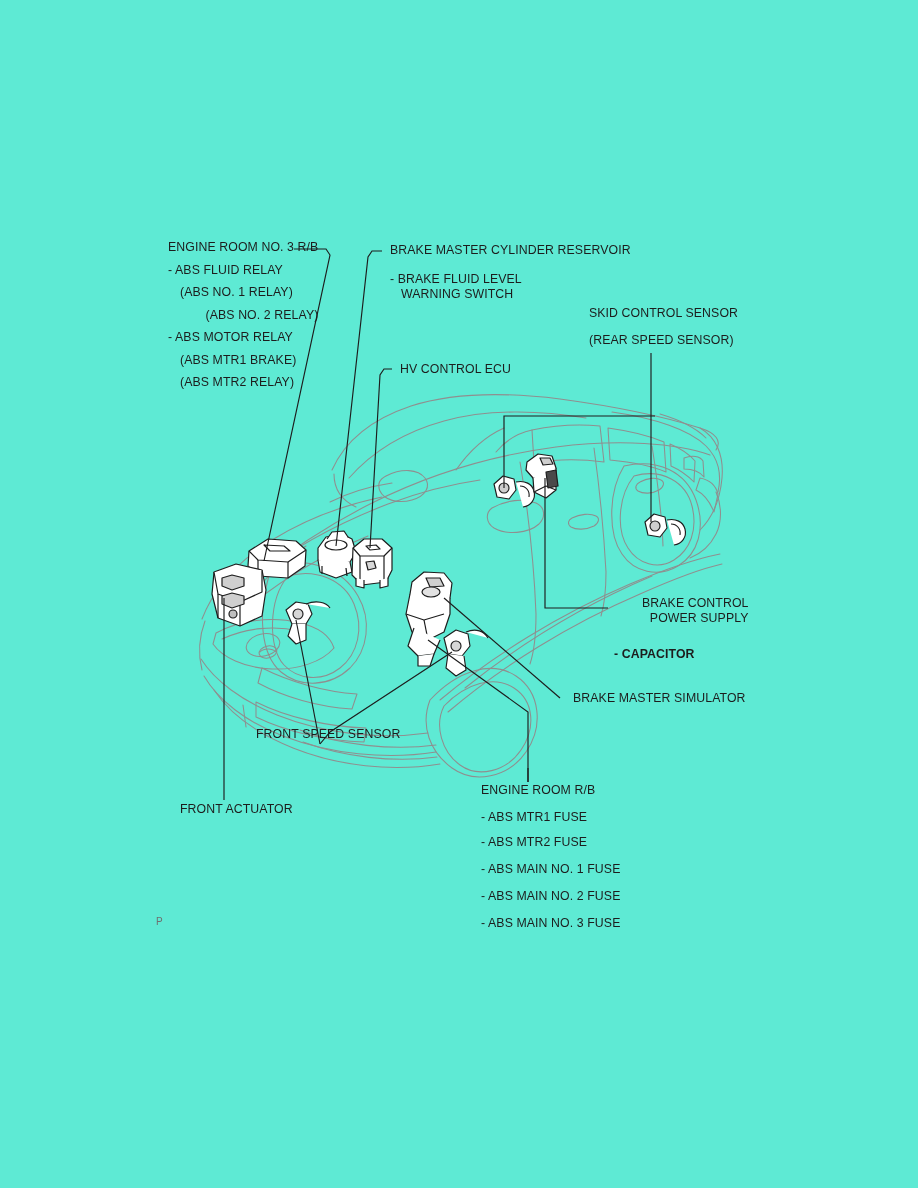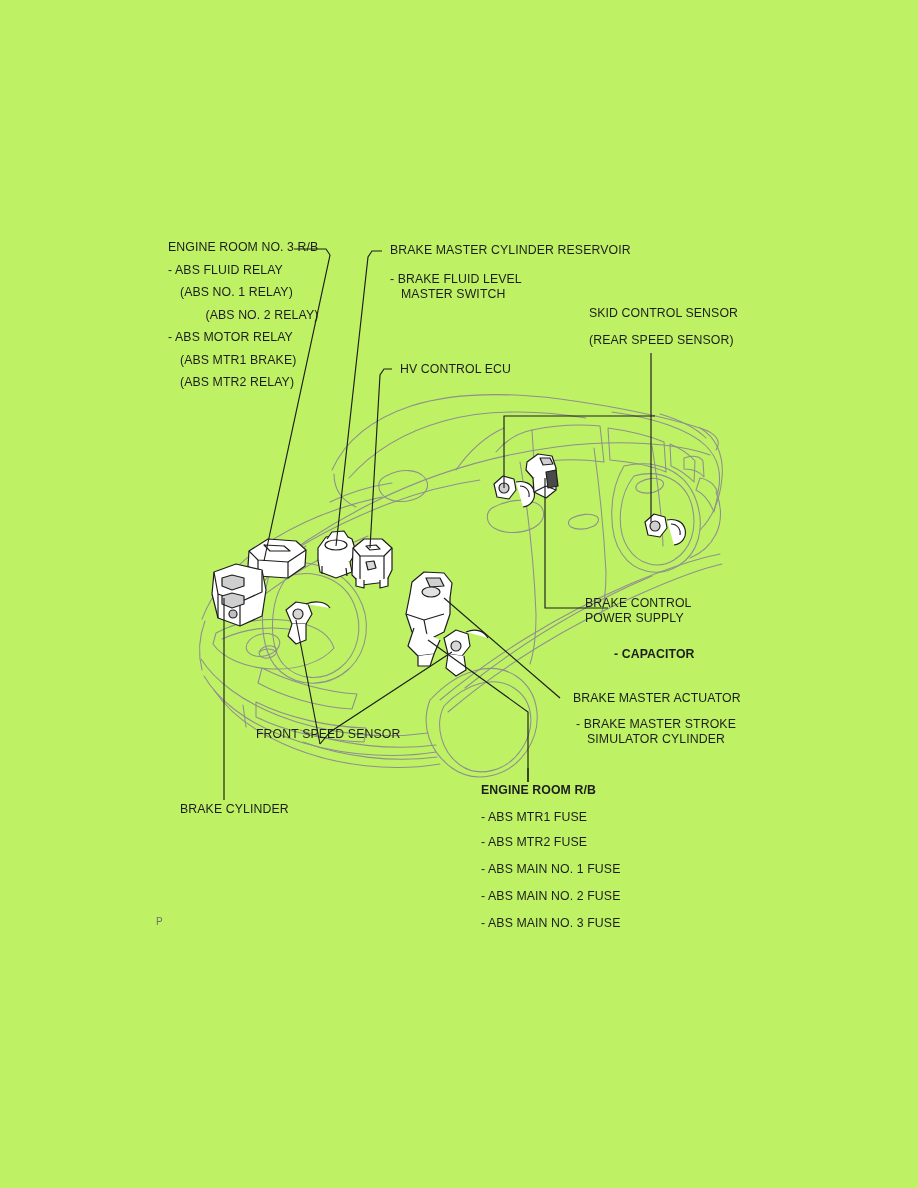--- a/index.html
+++ b/index.html
@@ -9,21 +9,21 @@
     background: #ffffff;
   }
   body {
     font-family: "Liberation Sans", sans-serif;
     color: #1a1a1a;
   }
   #page {
     position: relative;
     width: 918px;
     height: 1188px;
-    background: #bef264;
+    background: #5eead4;
     overflow: hidden;
   }
   #diagram-svg {
     position: absolute;
     left: 0;
     top: 0;
     width: 918px;
     height: 1188px;
   }
   .lbl {
@@ -289,58 +289,54 @@
     <span class="lbl" style="padding-left:12px;">(ABS NO. 1 RELAY)</span>
     <span class="lbl" style="padding-left:12px;text-align:right;">(ABS NO. 2 RELAY)</span>
     <span class="lbl">- ABS MOTOR RELAY</span>
     <span class="lbl" style="padding-left:12px;">(ABS MTR1 BRAKE)</span>
     <span class="lbl" style="padding-left:12px;">(ABS MTR2 RELAY)</span>
   </div>
 
   <div class="lbl-group" style="left:390px; top:244px;">
     <span class="lbl">BRAKE MASTER CYLINDER RESERVOIR</span>
     <span class="lbl tight" style="margin-top:16px;">- BRAKE FLUID LEVEL</span>
-    <span class="lbl" style="padding-left:11px;">MASTER SWITCH</span>
+    <span class="lbl" style="padding-left:11px;">WARNING SWITCH</span>
   </div>
 
   <div class="lbl-group" style="left:400px; top:363px;">
     <span class="lbl">HV CONTROL ECU</span>
   </div>
 
   <div class="lbl-group" style="left:589px; top:307px;">
     <span class="lbl" style="margin-bottom:14px;">SKID CONTROL SENSOR</span>
     <span class="lbl">(REAR SPEED SENSOR)</span>
   </div>
 
-  <div class="lbl-group" style="left:585px; top:597px;">
+  <div class="lbl-group" style="left:642px; top:597px;text-align:right;">
     <span class="lbl tight">BRAKE CONTROL</span>
     <span class="lbl">POWER SUPPLY</span>
   </div>
   <div class="lbl-group" style="left:614px; top:648px;font-weight:bold;">
     <span class="lbl">- CAPACITOR</span>
   </div>
 
   <div class="lbl-group" style="left:573px; top:692px;">
-    <span class="lbl">BRAKE MASTER ACTUATOR</span>
-  </div>
-  <div class="lbl-group" style="left:576px; top:718px;">
-    <span class="lbl tight">- BRAKE MASTER STROKE</span>
-    <span class="lbl" style="padding-left:11px;">SIMULATOR CYLINDER</span>
+    <span class="lbl">BRAKE MASTER SIMULATOR</span>
   </div>
 
   <div class="lbl-group" style="left:256px; top:728px;">
     <span class="lbl">FRONT SPEED SENSOR</span>
   </div>
 
   <div class="lbl-group" style="left:180px; top:803px;">
-    <span class="lbl">BRAKE CYLINDER</span>
+    <span class="lbl">FRONT ACTUATOR</span>
   </div>
 
   <div class="lbl-group" style="left:481px; top:784px;">
-    <span class="lbl" style="margin-bottom:14px;font-weight:bold;">ENGINE ROOM R/B</span>
+    <span class="lbl" style="margin-bottom:14px;">ENGINE ROOM R/B</span>
     <span class="lbl" style="margin-bottom:12px;">- ABS MTR1 FUSE</span>
     <span class="lbl" style="margin-bottom:14px;">- ABS MTR2 FUSE</span>
     <span class="lbl" style="margin-bottom:14px;">- ABS MAIN NO. 1 FUSE</span>
     <span class="lbl" style="margin-bottom:14px;">- ABS MAIN NO. 2 FUSE</span>
     <span class="lbl">- ABS MAIN NO. 3 FUSE</span>
   </div>
 
   <div class="page-mark" style="left:156px; top:916px;">P</div>
 
 </div>

